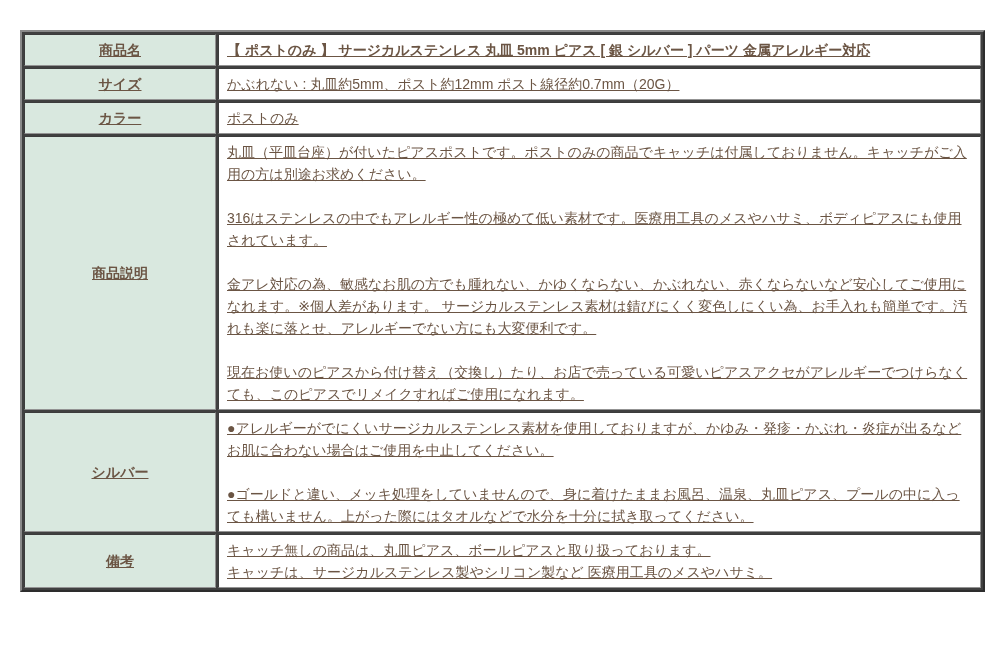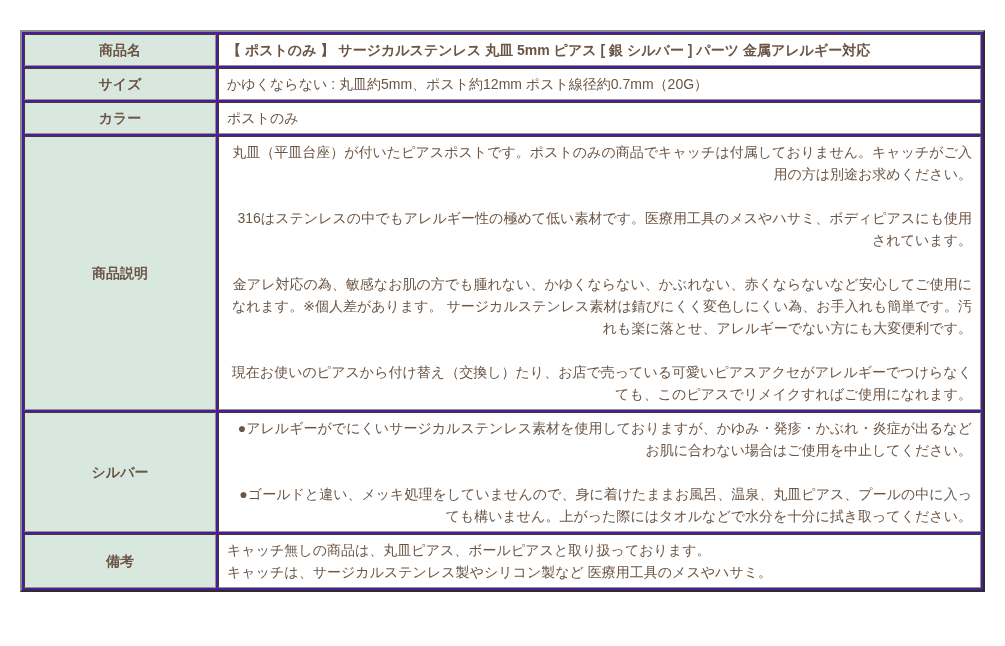--- a/index.html
+++ b/index.html
@@ -17,27 +17,28 @@
     width:1005px;
     height:646px;
     font-family:"Liberation Sans","DejaVu Sans",sans-serif;
     color:var(--text);
   }
   .page{padding:30px 20px 18px 20px;}
   table.spec{
     width:965px;
     border-collapse:separate;
     border-spacing:2px;
-    background:#4c1d95;
+    background:#404040;
     border-top:2px solid var(--frame-light);
     border-left:2px solid var(--frame-light);
     border-right:2px solid var(--frame-dark);
     border-bottom:2px solid var(--frame-dark);
     font-size:14px;
     line-height:22px;
+    text-decoration:underline;
   }
   th,td{
     border-top:1px solid var(--cell-dark);
     border-left:1px solid var(--cell-dark);
     border-right:1px solid var(--cell-light);
     border-bottom:1px solid var(--cell-light);
     padding:4px 8px;
     vertical-align:middle;
   }
   th{
@@ -45,21 +46,21 @@
     width:192px;
     font-weight:bold;
     text-align:center;
     color:var(--text);
   }
   td{
     background:var(--cell-bg);
     text-align:left;
   }
   td p{margin:0;}
-  td.spaced p{margin:0 0 22px 0;text-align:right;}
+  td.spaced p{margin:0 0 22px 0;}
   td.spaced p:last-child{margin-bottom:0;}
   td.bold{font-weight:bold;margin-top:45px;}
   tr.row-0 th,tr.row-0 td{height:24px;}
   tr.row-1 th,tr.row-1 td{height:20px;}
   tr.row-2 th,tr.row-2 td{height:20px;}
   tr.row-3 th,tr.row-3 td{height:20px;}
   tr.row-4 th,tr.row-4 td{height:256px;}
   tr.row-5 th,tr.row-5 td{height:108px;margin-left:30px;}
   tr.row-6 th,tr.row-6 td{height:48px;}
 </style>
@@ -71,21 +72,21 @@
     <tbody>
         <tr class="row row-0">
           <th>商品名</th>
           <td class="tight bold">
             <p>【 ポストのみ 】 サージカルステンレス 丸皿 5mm ピアス [ 銀 シルバー ] パーツ 金属アレルギー対応</p>
           </td>
         </tr>
         <tr class="row row-1">
           <th>サイズ</th>
           <td class="tight">
-            <p>かゆくならない : 丸皿約5mm、ポスト約12mm ポスト線径約0.7mm（20G）</p>
+            <p>かぶれない : 丸皿約5mm、ポスト約12mm ポスト線径約0.7mm（20G）</p>
           </td>
         </tr>
         <tr class="row row-3">
           <th>カラー</th>
           <td class="tight">
             <p>ポストのみ</p>
           </td>
         </tr>
         <tr class="row row-4">
           <th>商品説明</th>

